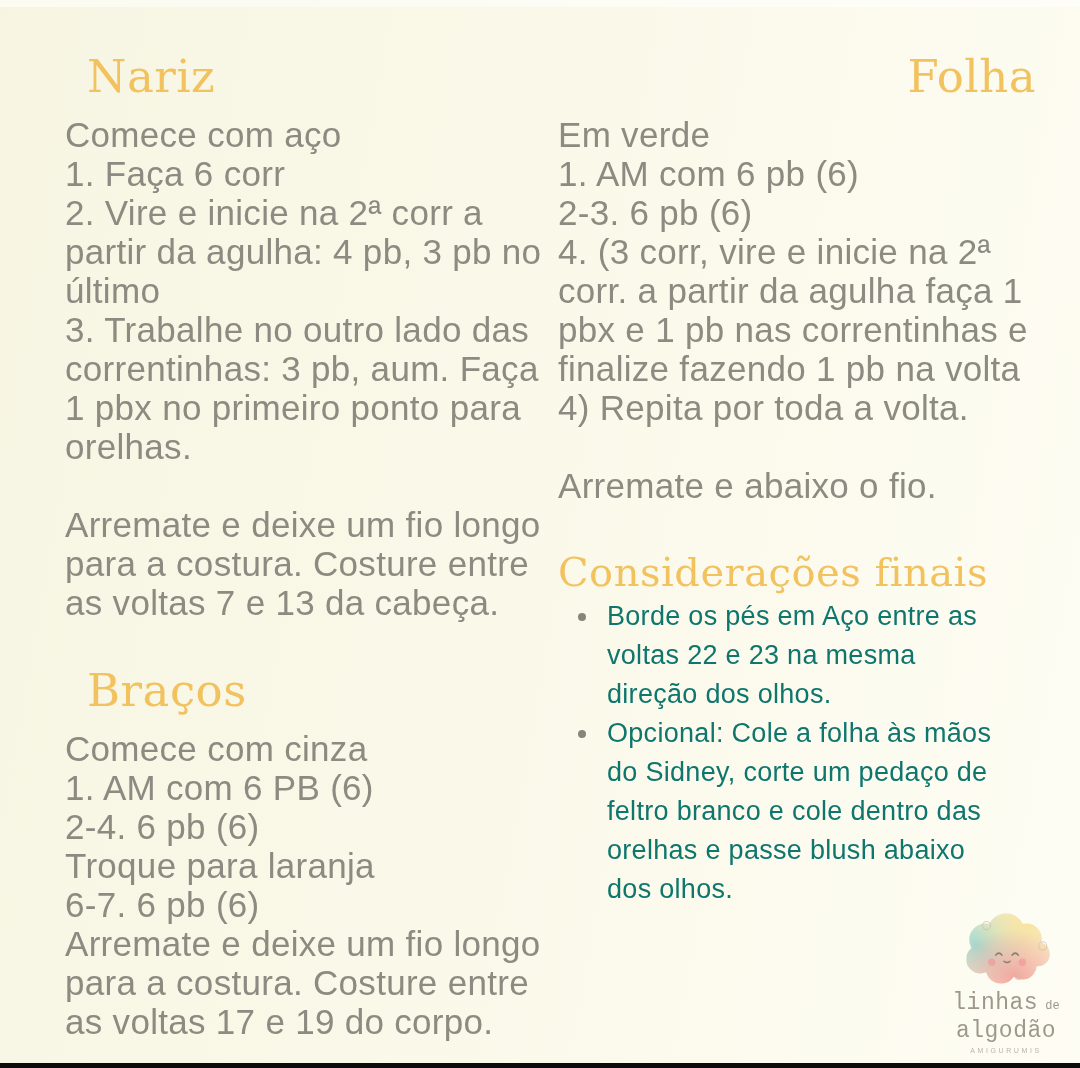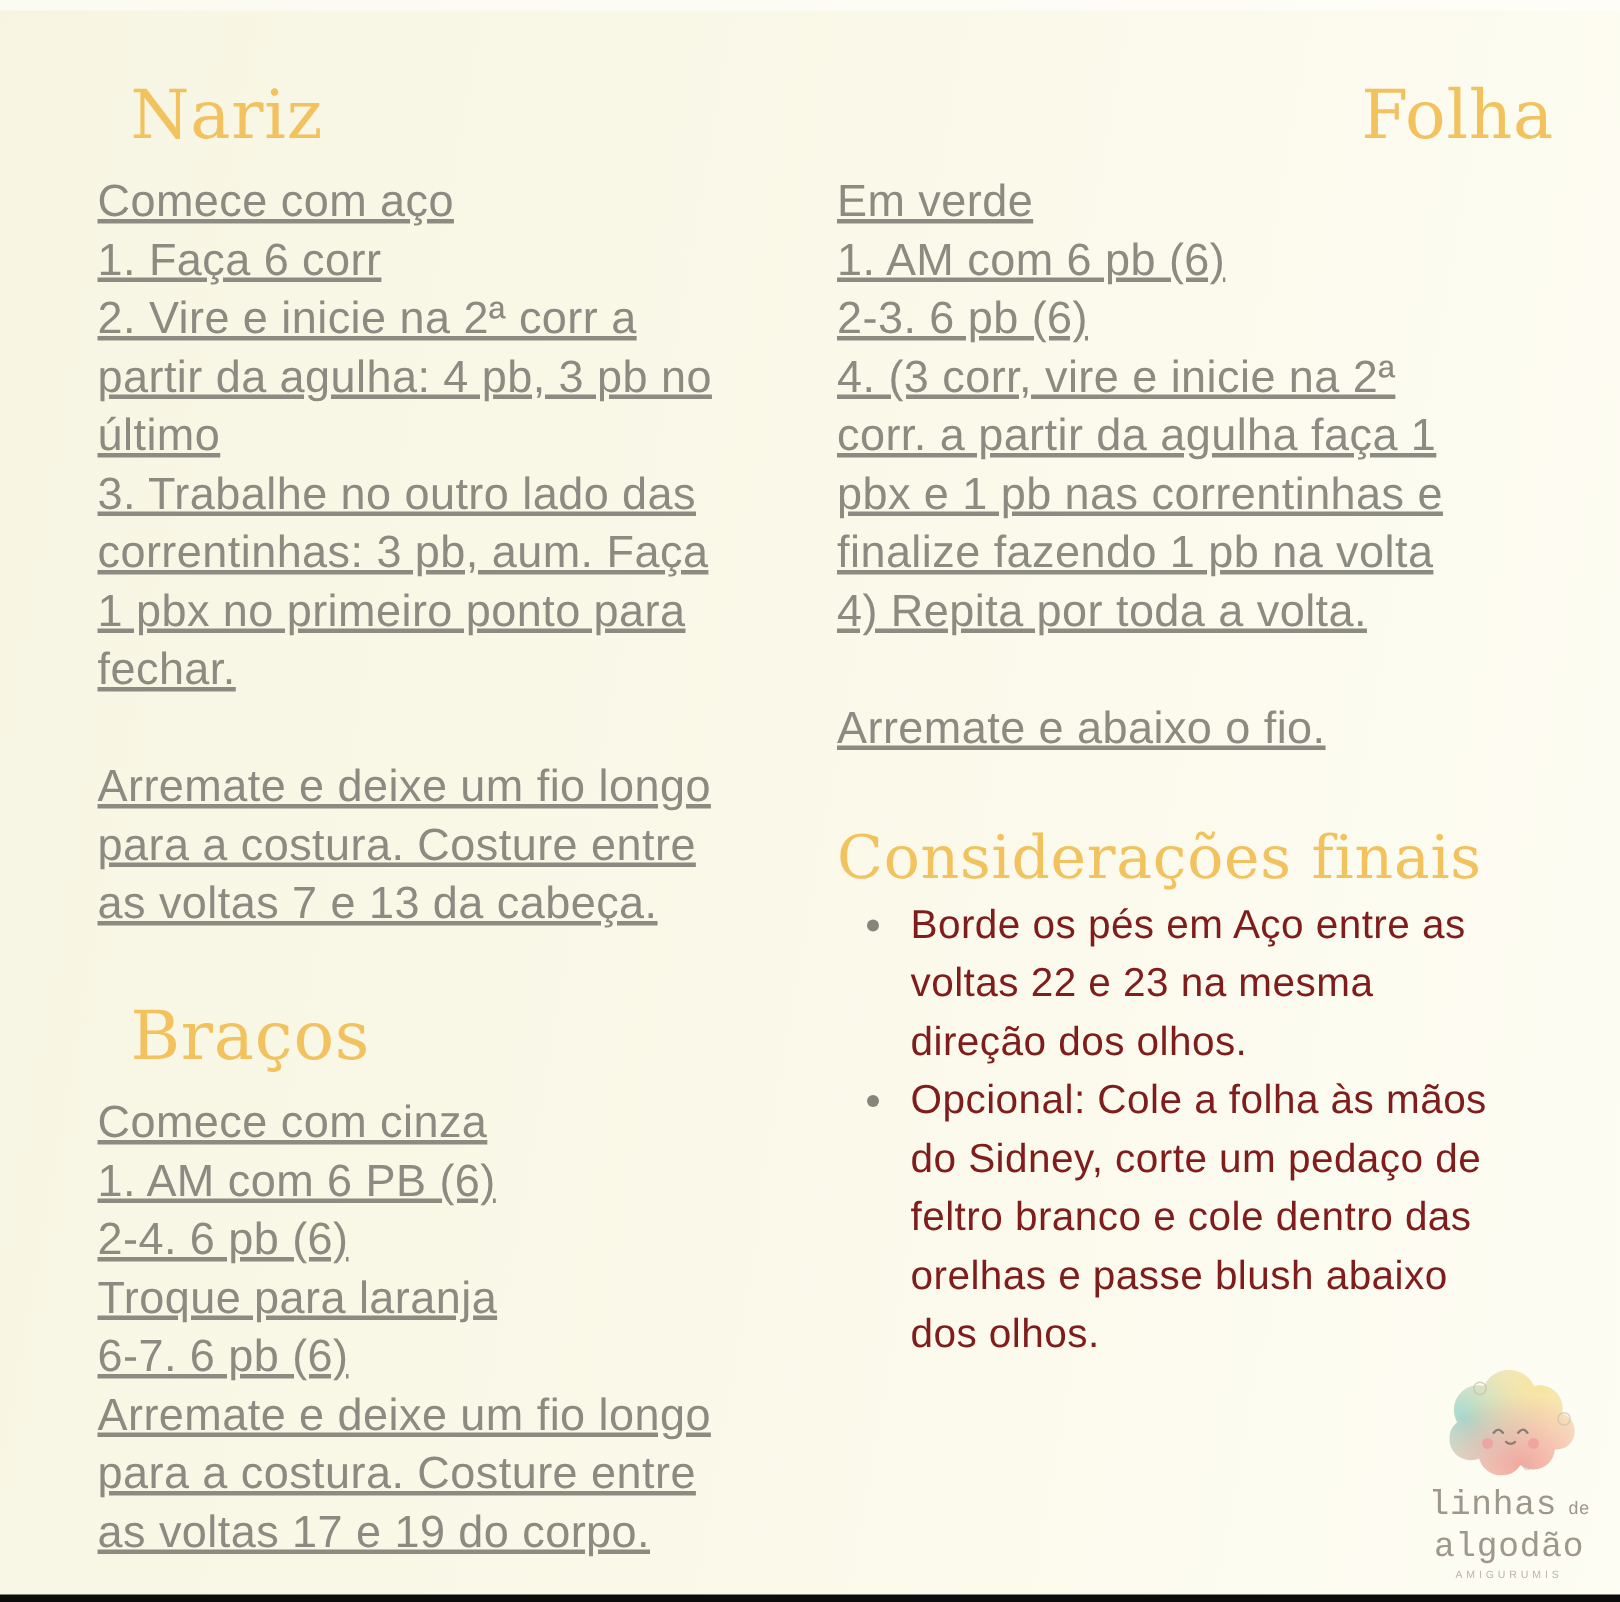--- a/index.html
+++ b/index.html
@@ -27,32 +27,31 @@
     font-size:45px;
     line-height:1.18;
     margin:0 0 12px 0;
     letter-spacing:.5px;
   }
   #nariz-title{margin-left:22px;}
   #folha-title{margin-left:32px;text-align:right;}
   #bracos-title{margin-left:22px;margin-top:42px;}
   #consid-title{font-size:40px;margin-top:44px;margin-bottom:1px;}
   .line{
-    font-size:30px;
+    font-size:35px;
     line-height:39px;
     min-height:39px;
     color:#8B8B82;
     white-space:pre;
     letter-spacing:.3px;
-    text-decoration:underline;
   }
   .bullet-item{
     font-size:27px;
     line-height:39px;
-    color:#7f1d1d;
+    color:#0f766e;
     position:relative;
     padding-left:49px;
     letter-spacing:.3px;
     width:400px;
   }
   .bullet-item::before{
     content:"";
     position:absolute;
     left:20px;top:16px;
     width:8px;height:8px;
@@ -90,21 +89,21 @@
   <h1 class="section-title" id="nariz-title">Nariz</h1>
   <div>
       <div class="line">Comece com aço</div>
       <div class="line">1. Faça 6 corr</div>
       <div class="line">2. Vire e inicie na 2ª corr a</div>
       <div class="line">partir da agulha: 4 pb, 3 pb no</div>
       <div class="line">último</div>
       <div class="line">3. Trabalhe no outro lado das</div>
       <div class="line">correntinhas: 3 pb, aum. Faça</div>
       <div class="line">1 pbx no primeiro ponto para</div>
-      <div class="line">fechar.</div>
+      <div class="line">orelhas.</div>
       <div class="line"></div>
       <div class="line">Arremate e deixe um fio longo</div>
       <div class="line">para a costura. Costure entre</div>
       <div class="line">as voltas 7 e 13 da cabeça.</div>
     </div>
 
   <h1 class="section-title" id="bracos-title">Braços</h1>
   <div>
       <div class="line">Comece com cinza</div>
       <div class="line">1. AM com 6 PB (6)</div>

